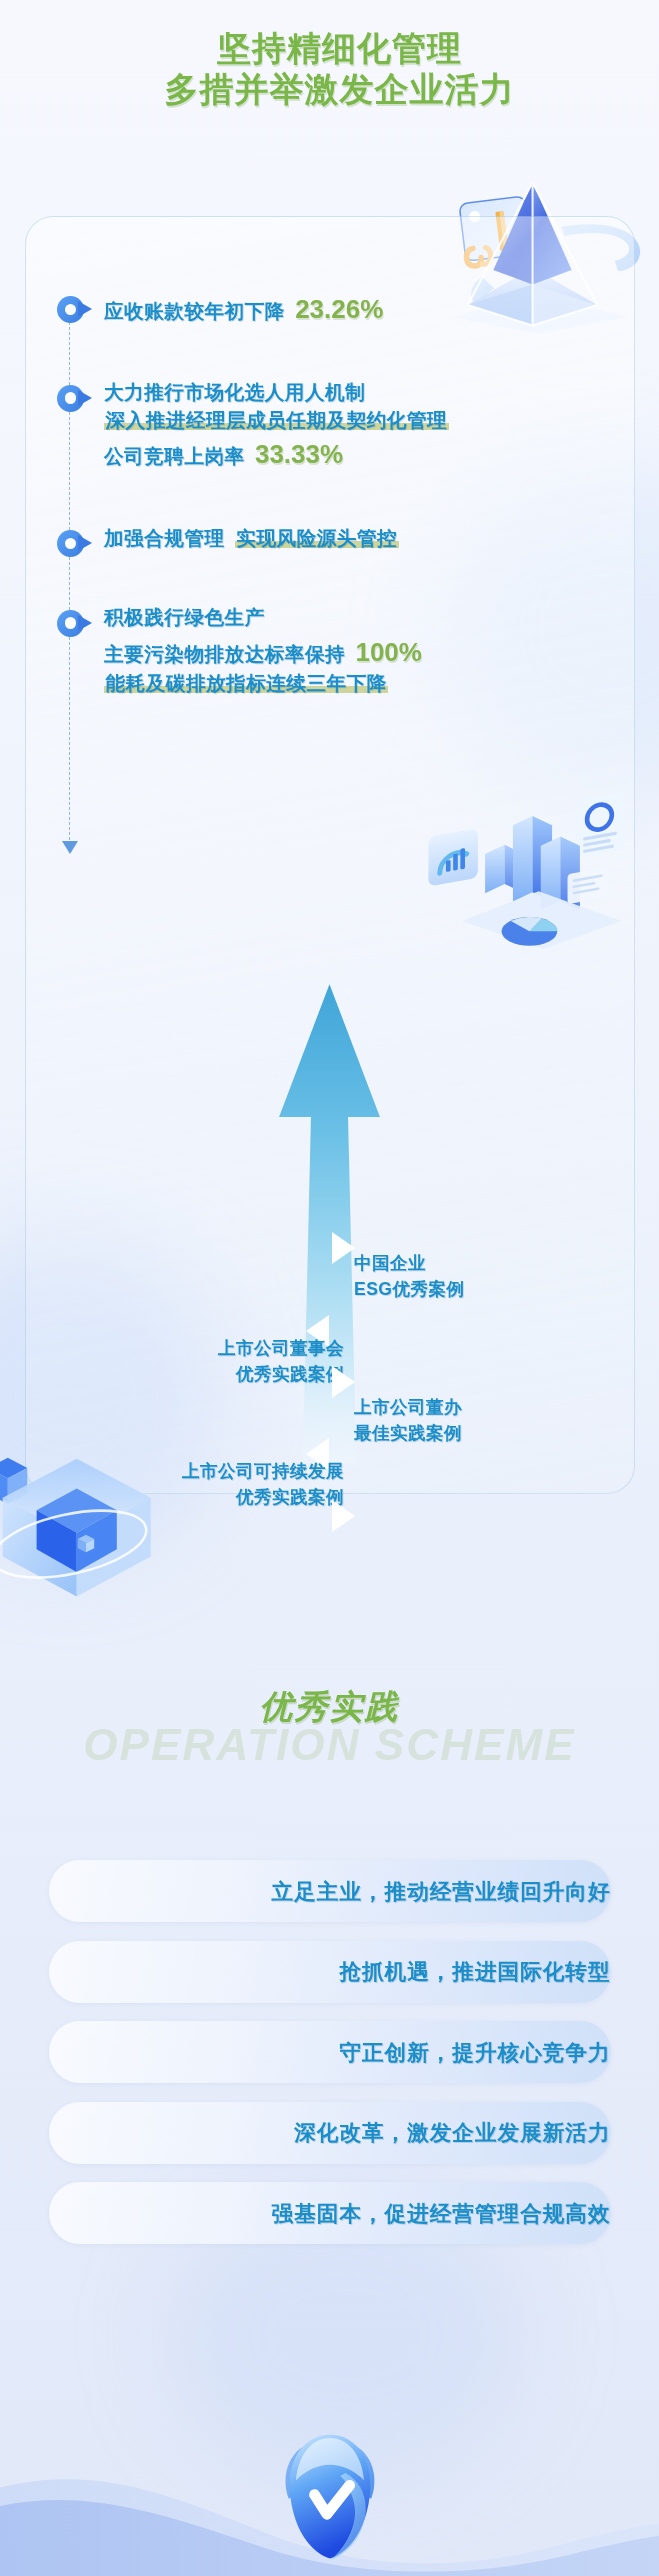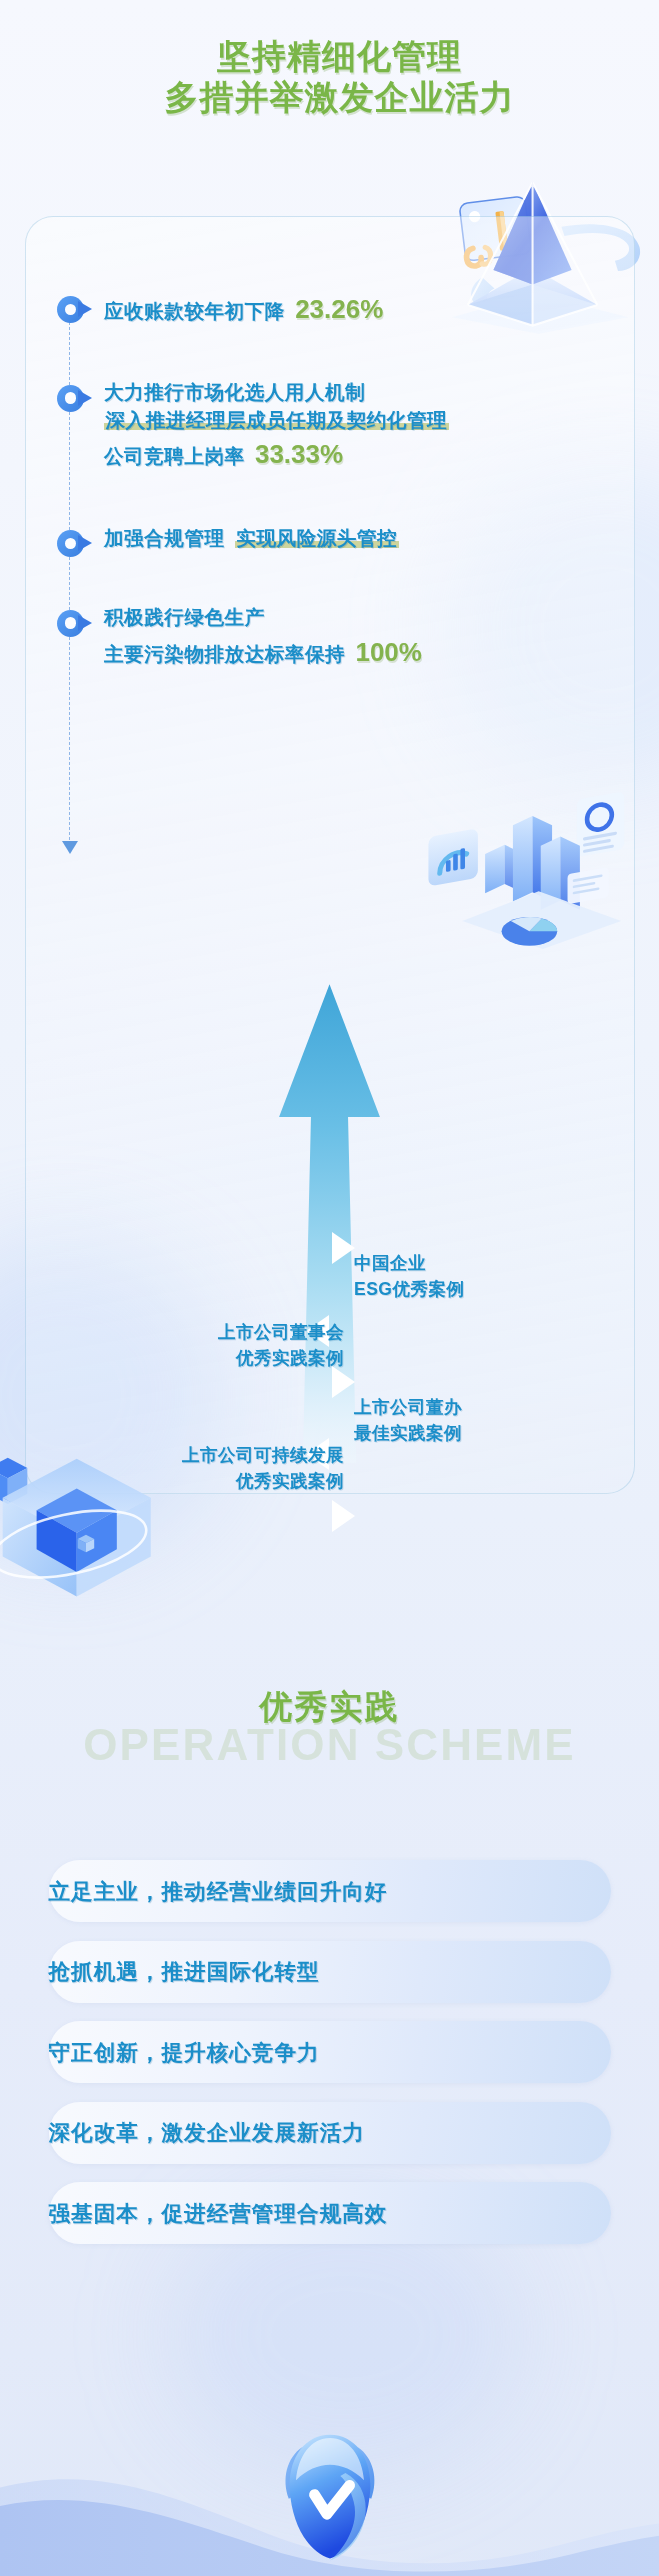--- a/index.html
+++ b/index.html
@@ -18,28 +18,28 @@
   }
   
   .blob{position:absolute;border-radius:50%;filter:blur(46px);pointer-events:none;}
   .blob-a{left:-93px;top:1236px;width:319px;height:319px;background:rgba(168,198,248,.28);}
   .blob-b{right:-113px;top:464px;width:330px;height:330px;background:rgba(182,208,250,.22);}
   .blob-c{left:165px;top:2190px;width:361px;height:289px;background:rgba(170,196,246,.20);}
 
   
   .hero{position:relative;padding-top:28px;text-align:center;}
   .hero h1{
-    margin:11px;
+    margin:0;
     font-size:34px;
     line-height:1.22;
     font-weight:bold;
     letter-spacing:1px;
     color:#7ab648;
     text-shadow:1px 1.5px 0 rgba(110,160,70,.25);
-    font-family:Liberation Mono, monospace;
+    font-family:Liberation Sans, sans-serif;
     padding-left:20px;
   }
   .hero .l2{display:block;}
 
   
   .pyramid-wrap{position:absolute;right:5.2px;top:170px;width:247px;height:165px;pointer-events:none;}
 
   
   .panel{
     position:absolute;
@@ -105,55 +105,55 @@
   
   .barchart-wrap{position:absolute;right:13.4px;top:783px;width:227px;height:170px;pointer-events:none;}
 
   
   .awards{position:absolute;left:0;top:979px;width:659px;height:484px;}
   .arrow-svg{position:absolute;left:242px;top:0;width:175px;height:484px;}
   .award{position:absolute;font-size:17.5px;font-weight:bold;color:#1b8ec9;
          line-height:1.50;letter-spacing:0.5px;
          text-shadow:1px 1px 0 rgba(30,110,165,.20);white-space:nowrap;}
   .award.right{left:354px;text-align:left;}
-  .award.left{right:315px;text-align:right;}
+  .award.left{right:315px;text-align:right;margin-top:16px;}
   .a1{top:271px;}
   .a2{top:340px;}
   .a3{top:392px;margin-top:23px;}
   .a4{top:463px;}
   .a5{top:526px;}
   .chev{position:absolute;width:0;height:0;}
   .chev.r{border-top:16.5px solid transparent;border-bottom:16.5px solid transparent;border-left:23px solid #ffffff;}
   .chev.l{border-top:16.5px solid transparent;border-bottom:16.5px solid transparent;border-right:23px solid #ffffff;}
 
   
   .cube-wrap{position:absolute;left:-20.6px;top:1437px;width:216px;height:170px;pointer-events:none;}
 
   
-  .sec2{position:absolute;left:0;top:1685px;width:659px;text-align:center;}
+  .sec2{position:absolute;left:0;top:1685px;width:659px;text-align:center;font-style:italic;}
   .sec2 .watermark{
     position:absolute;left:0;right:0;top:35px;
     font-size:44px;font-weight:bold;letter-spacing:2.1px;
     color:rgba(150,188,110,.22);
     white-space:nowrap;
     font-family:"Liberation Sans","DejaVu Sans",sans-serif;
   }
   .sec2 h2{
     position:relative;margin:0;
     font-size:33px;font-weight:bold;letter-spacing:2.1px;
     color:#7ab648;
     text-shadow:1px 1.5px 0 rgba(110,160,70,.25);
   }
   .plans{position:absolute;left:0;top:1860px;width:659px;}
   .plan{
     margin:0 auto 18.5px auto;
     width:562px;height:62px;
     border-radius:31px;
     background:linear-gradient(100deg,#f8fafe 0%, #eef3fd 34%, #dfe9fb 66%, #cfe0f8 100%);
-    display:flex;align-items:center;justify-content:flex-start;
+    display:flex;align-items:center;justify-content:flex-end;
     box-shadow:0 1px 5.2px rgba(120,150,200,.10);
   }
   .plan span{
     font-size:21.6px;font-weight:bold;color:#1b8ec9;letter-spacing:1px;
     text-shadow:1px 1px 0 rgba(30,110,165,.22);
     white-space:nowrap;
   }
 
   
   .footer{position:absolute;left:0;bottom:0;width:659px;height:247px;overflow:hidden;}
@@ -279,20 +279,21 @@
     <div class="tl-item">
       <div class="marker">
         <span class="ring"></span>
           <span class="tri"></span>
       </div>
       <div class="tl-body">
         <div class="tl-line head">积极践行绿色生产</div>
         <div class="tl-line">
           <span>主要污染物排放达标率保持</span><span class="sp"></span><span class="big">100%</span>
         </div>
+        <div class="tl-line"><span class="hl">能耗及碳排放指标连续三年下降</span></div>
       </div>
     </div>
   </div>
 
   <div class="barchart-wrap">
     <svg viewBox="0 0 440 330" width="227" height="170">
       <defs>
         <linearGradient id="bg1" x1="0" y1="0" x2="0" y2="1">
             <stop offset="0" stop-color="#e6f1ff"></stop>
             <stop offset="1" stop-color="#b9d5fa"></stop>

